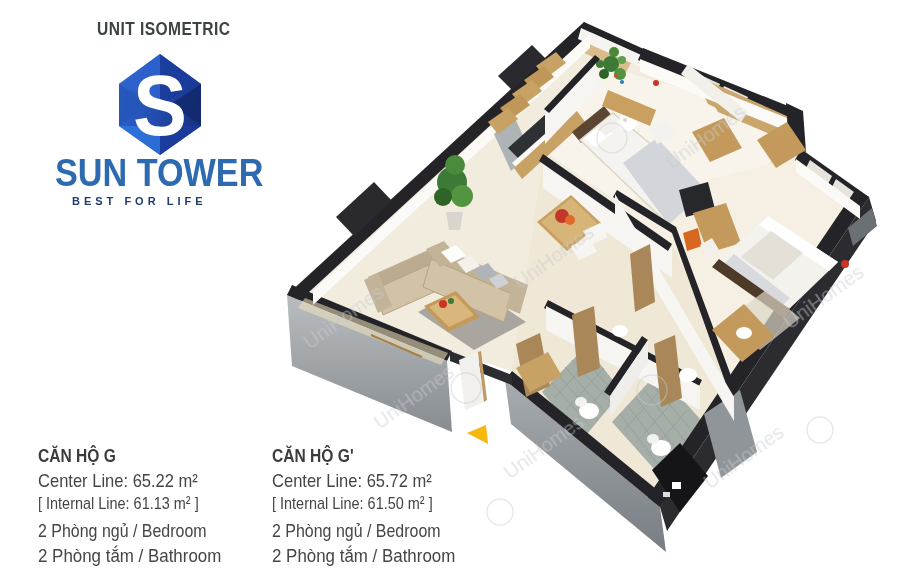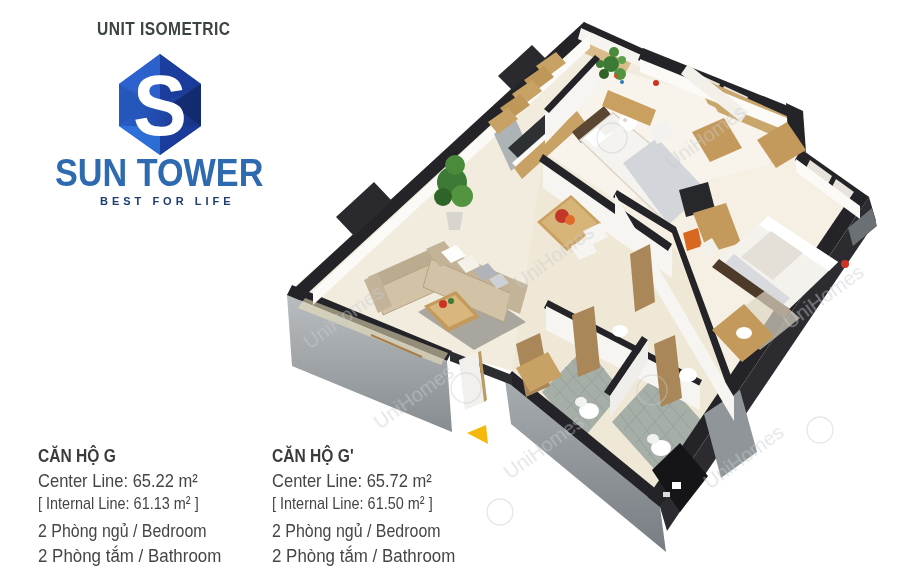--- a/index.html
+++ b/index.html
@@ -352,21 +352,21 @@
 <polygon points="160,155 119,126 160,126" fill="#2e77e0" opacity="0.8"></polygon>
 <polygon points="160,155 201,126 160,126" fill="#1b3c9c" opacity="0.85"></polygon>
 <text x="160" y="135" text-anchor="middle" font-family="Liberation Sans, sans-serif" font-size="86" font-weight="bold" fill="#ffffff" textLength="54" lengthAdjust="spacingAndGlyphs">S</text>
 </g>
 </svg>
 
 <div class="abs" style="left:97px;top:19px;font-size:17.5px;font-weight:600;letter-spacing:0.5px;color:#3c4440;transform:scaleX(0.89);transform-origin:left top;">UNIT ISOMETRIC</div>
 
 <div class="abs" style="left:55px;top:152px;font-size:38px;font-weight:bold;letter-spacing:0px;color:#2e6ab0;transform:scaleX(0.9);transform-origin:left top;">SUN TOWER</div>
 
-<div class="abs" style="left:100px;top:195px;font-size:11px;font-weight:bold;letter-spacing:4px;color:#1d3c70;">BEST FOR LIFE</div>
+<div class="abs" style="left:72px;top:195px;font-size:11px;font-weight:bold;letter-spacing:4px;color:#1d3c70;">BEST FOR LIFE</div>
 
 <div class="abs" style="left:38px;top:445px;font-size:19px;font-weight:bold;color:#3b3b3b;transform:scaleX(0.82);transform-origin:left top;">CĂN HỘ G</div>
 
 <div class="abs" style="left:38px;top:470px;font-size:19px;color:#454545;transform:scaleX(0.87);transform-origin:left top;">Center Line: 65.22 m²</div>
 
 <div class="abs" style="left:38px;top:494px;font-size:17px;color:#454545;transform:scaleX(0.85);transform-origin:left top;">[ Internal Line: 61.13 m² ]</div>
 
 <div class="abs" style="left:38px;top:520px;font-size:19px;color:#454545;transform:scaleX(0.84);transform-origin:left top;">2 Phòng ngủ / Bedroom</div>
 
 <div class="abs" style="left:38px;top:545px;font-size:19px;color:#454545;transform:scaleX(0.89);transform-origin:left top;">2 Phòng tắm / Bathroom</div>

